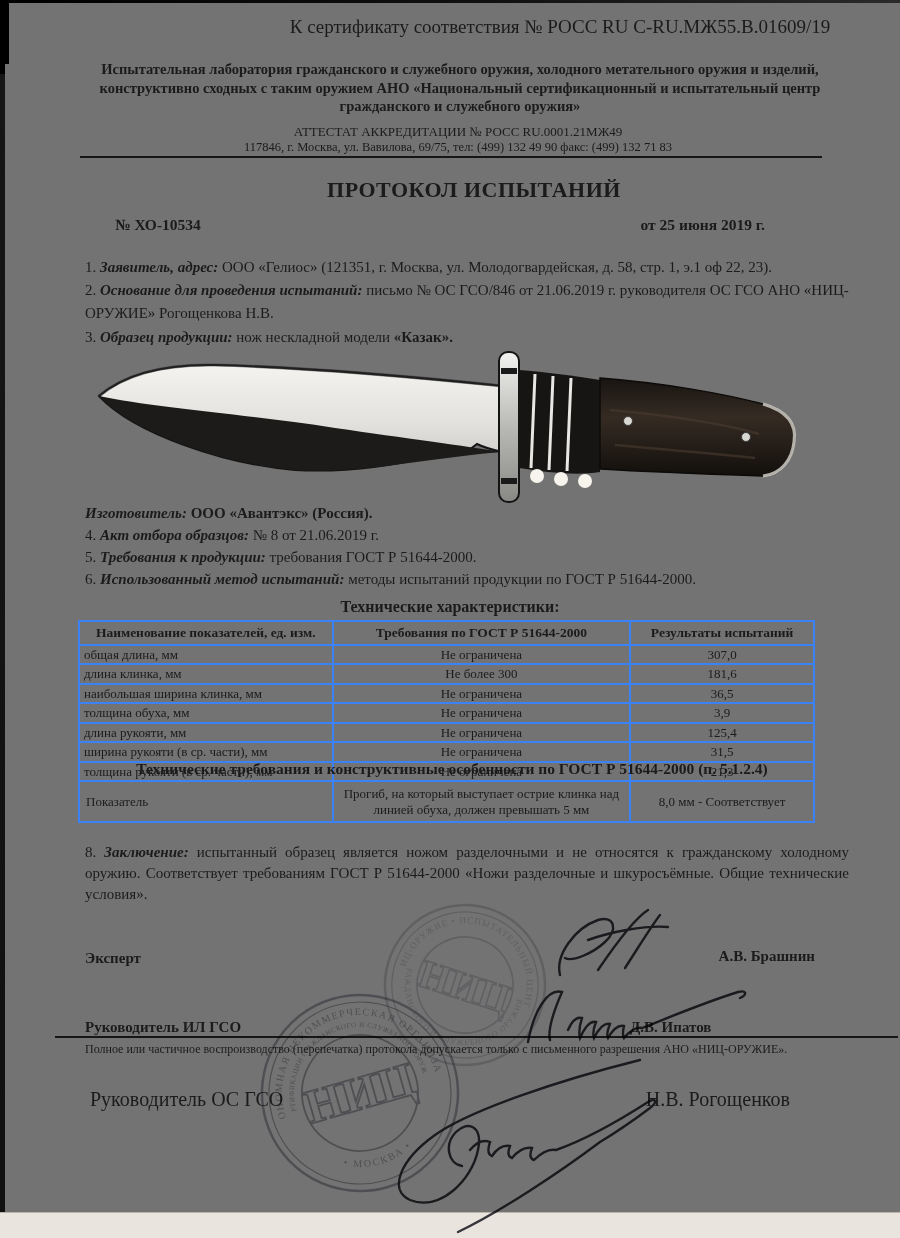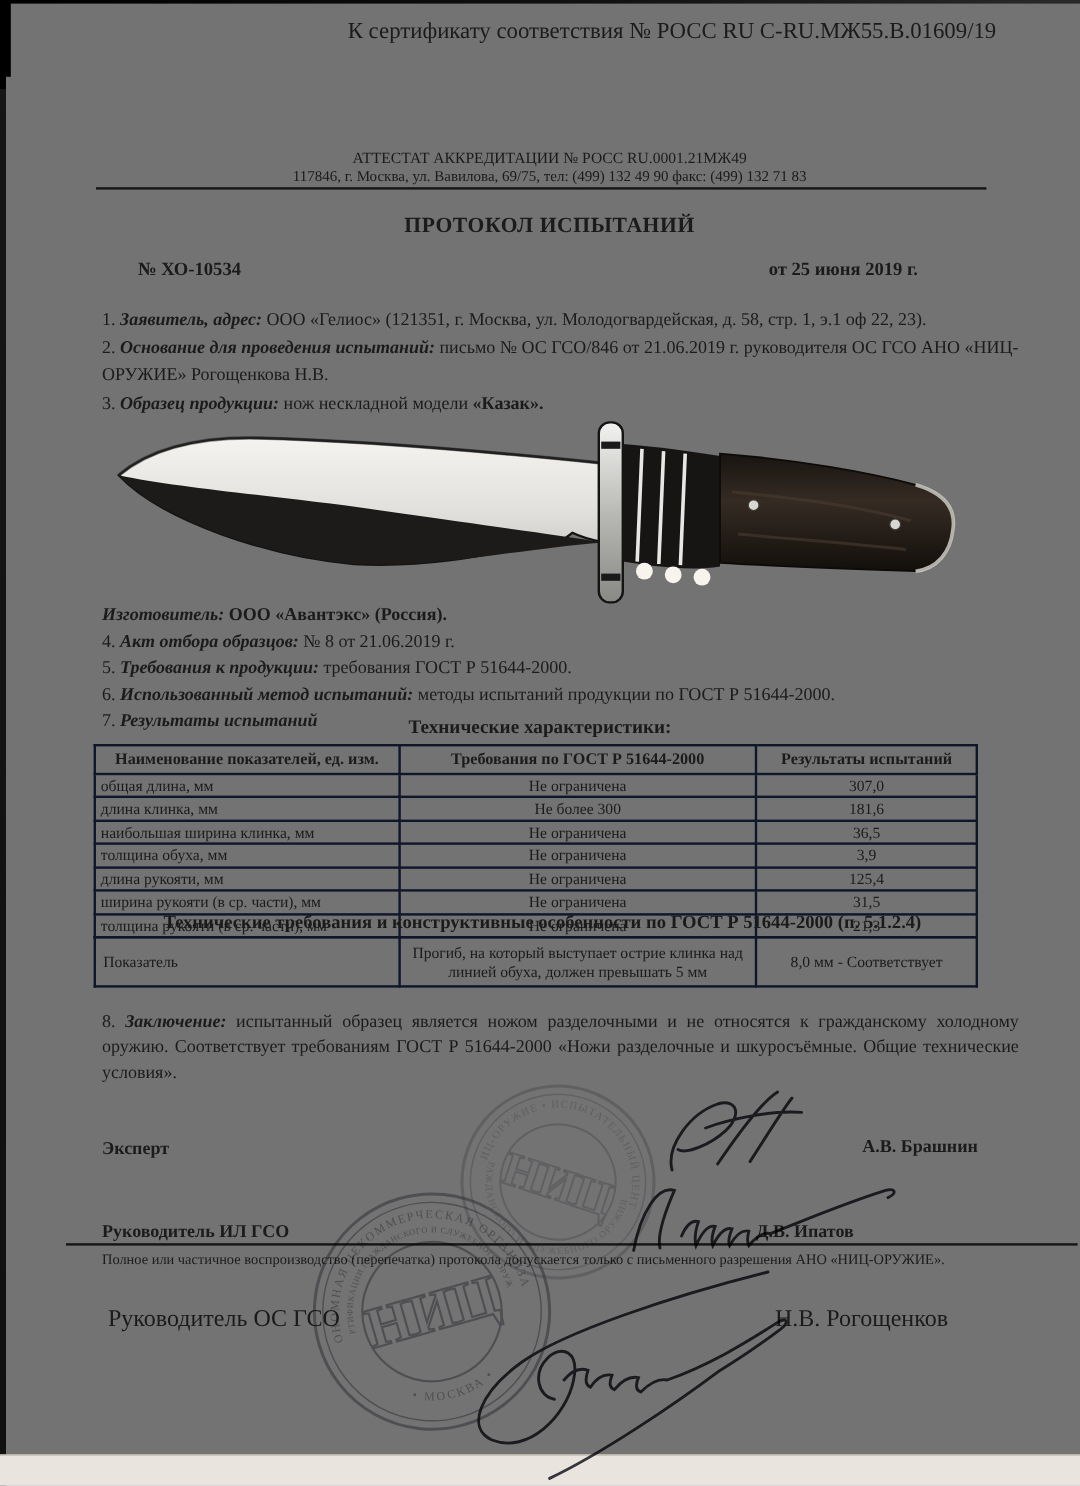--- a/index.html
+++ b/index.html
@@ -13,33 +13,33 @@
   .edge-left{left:0;top:0;width:5px;height:1238px;background:linear-gradient(180deg,#000 0,#000 6%,#161616 6%,#101010 100%);}
   .edge-left-blob{left:0;top:0;width:9px;height:64px;background:#000;}
   .edge-top{left:0;top:0;width:900px;height:3px;background:linear-gradient(90deg,#000 0,#111 55%,#2a2a2a 100%);}
   .edge-bottom{left:0;top:1212px;width:900px;height:26px;background:#e9e5de;border-top:1px solid #b9b3a8;}
   
   .cert-line{top:16px;left:230px;width:660px;font-size:19px;}
   .lab-name{top:60px;left:90px;width:740px;font-size:14.5px;line-height:18.5px;}
   .attest{top:124px;left:88px;width:740px;font-size:13px;}
   .addr{top:140px;left:88px;width:740px;font-size:12.5px;}
   .hr1{top:156px;left:80px;width:742px;height:2px;background:#161616;}
-  .doc-title{top:177px;left:88px;width:740px;font-size:18px;letter-spacing:.5px;}
+  .doc-title{top:177px;left:104px;width:740px;font-size:22px;letter-spacing:.5px;}
   .doc-num{top:216px;left:115px;font-size:15.5px;}
   .doc-date{top:216px;left:500px;width:265px;text-align:right;font-size:15.5px;}
   
   .items1{top:256px;left:85px;width:764px;font-size:15px;line-height:23.2px;}
   .items1 p,.items2 p{margin:0;}
   .items2{top:502px;left:85px;width:764px;font-size:15px;line-height:22px;}
   .tt-title{top:598px;left:85px;width:730px;font-size:16px;}
   table{border-collapse:collapse;table-layout:fixed;}
   .tech{top:620px;left:78px;width:737px;}
   .tech table,.req table{width:737px;font-size:13px;}
   .tech th{font-weight:bold;font-size:13.5px;padding:3px 4px;}
-  th,td{border:2px solid #0f172a;line-height:15.5px;}
+  th,td{border:2px solid #3b82f6;line-height:15.5px;}
   td{padding:1px 4px;}
   td.c0{text-align:left;}
   td.c1,td.c2{text-align:center;}
   .req-title{top:760px;left:70px;width:764px;font-size:15.5px;}
   .req{top:780px;left:78px;width:858px;}
   .req td{padding:4px 6px;}
   .concl{top:842px;left:85px;width:764px;font-size:15px;line-height:21px;text-align:justify;}
   
   .sig-label{font-size:15px;font-weight:bold;}
   .expert-label{top:950px;left:85px;}
@@ -57,20 +57,21 @@
 <body>
 
 <div class="page">
 
   <div class="abs edge-top"></div>
   <div class="abs edge-left"></div>
   <div class="abs edge-left-blob"></div>
   <div class="abs edge-bottom"></div>
 
   <div class="abs ctr cert-line">К сертификату соответствия № РОСС RU C-RU.МЖ55.В.01609/19</div>
+  <div class="abs ctr b lab-name">Испытательная лаборатория гражданского и служебного оружия, холодного метательного оружия и изделий, конструктивно сходных с таким оружием АНО «Национальный сертификационный и испытательный центр гражданского и служебного оружия»</div>
   <div class="abs ctr attest">АТТЕСТАТ АККРЕДИТАЦИИ № РОСС RU.0001.21МЖ49</div>
   <div class="abs ctr addr">117846, г. Москва, ул. Вавилова, 69/75, тел: (499) 132 49 90 факс: (499) 132 71 83</div>
   <div class="abs hr1"></div>
   <div class="abs ctr b doc-title">ПРОТОКОЛ ИСПЫТАНИЙ</div>
   <div class="abs b doc-num">№  ХО-10534</div>
   <div class="abs b doc-date">от 25 июня 2019 г.</div>
 
   <div class="abs items1">
     <p><span>1. </span><span class="bi">Заявитель, адрес:</span><span> ООО «Гелиос» (121351, г. Москва, ул. Молодогвардейская, д. 58, стр. 1, э.1 оф 22, 23).</span></p>
     <p><span>2. </span><span class="bi">Основание для проведения испытаний:</span><span> письмо № ОС ГСО/846 от 21.06.2019 г. руководителя ОС ГСО АНО «НИЦ-ОРУЖИЕ» Рогощенкова Н.В.</span></p>
@@ -118,21 +119,20 @@
     <path d="M515 60 C580 66 630 74 664 84 M520 95 C575 100 625 104 660 108" stroke="#4a3c30" stroke-width="2.5" fill="none" opacity=".6"></path>
     <circle cx="533" cy="71" r="4.5" fill="#d9d7d2" stroke="#3a3a3a"></circle>
     <circle cx="651" cy="87" r="4.5" fill="#d9d7d2" stroke="#3a3a3a"></circle>
   </svg>
 
   <div class="abs items2">
     <p><span class="bi">Изготовитель:</span><span class="b"> ООО «Авантэкс» (Россия).</span></p>
     <p><span>4. </span><span class="bi">Акт отбора образцов:</span><span> № 8 от 21.06.2019 г.</span></p>
     <p><span>5. </span><span class="bi">Требования к продукции:</span><span> требования ГОСТ Р 51644-2000.</span></p>
     <p><span>6. </span><span class="bi">Использованный метод испытаний:</span><span> методы испытаний продукции по ГОСТ Р 51644-2000.</span></p>
-    <p><span>7. </span><span class="bi">Результаты испытаний</span></p>
   </div>
 
   <div class="abs ctr b tt-title">Технические характеристики:</div>
   <div class="abs tech">
     <table>
       <colgroup>
           <col style="width:34.5%">
           <col style="width:40.5%">
           <col style="width:25%">
         </colgroup>

